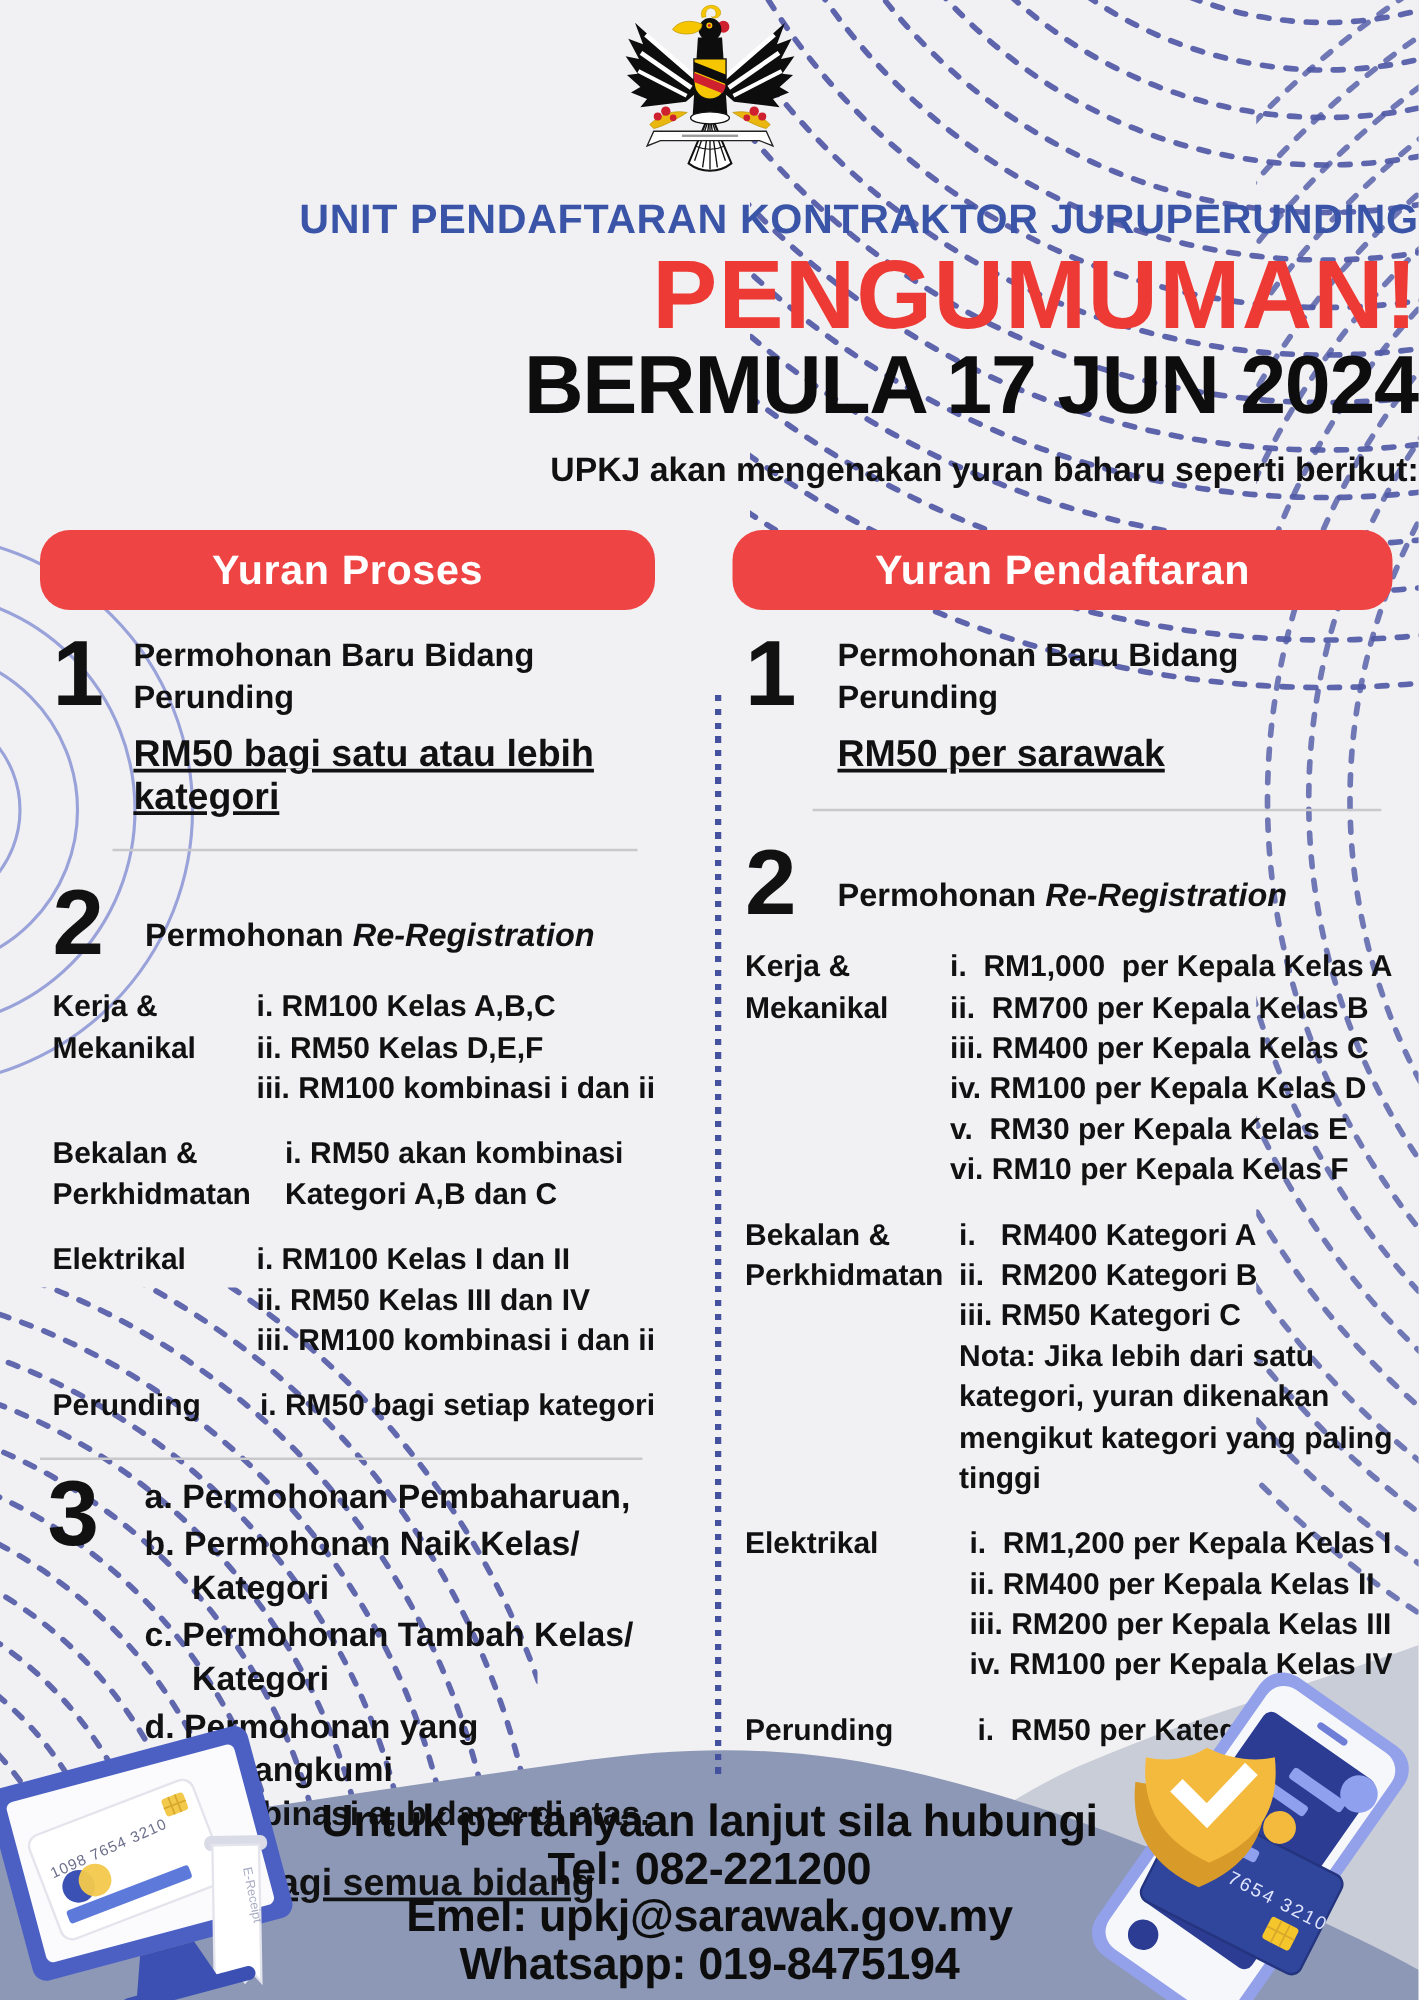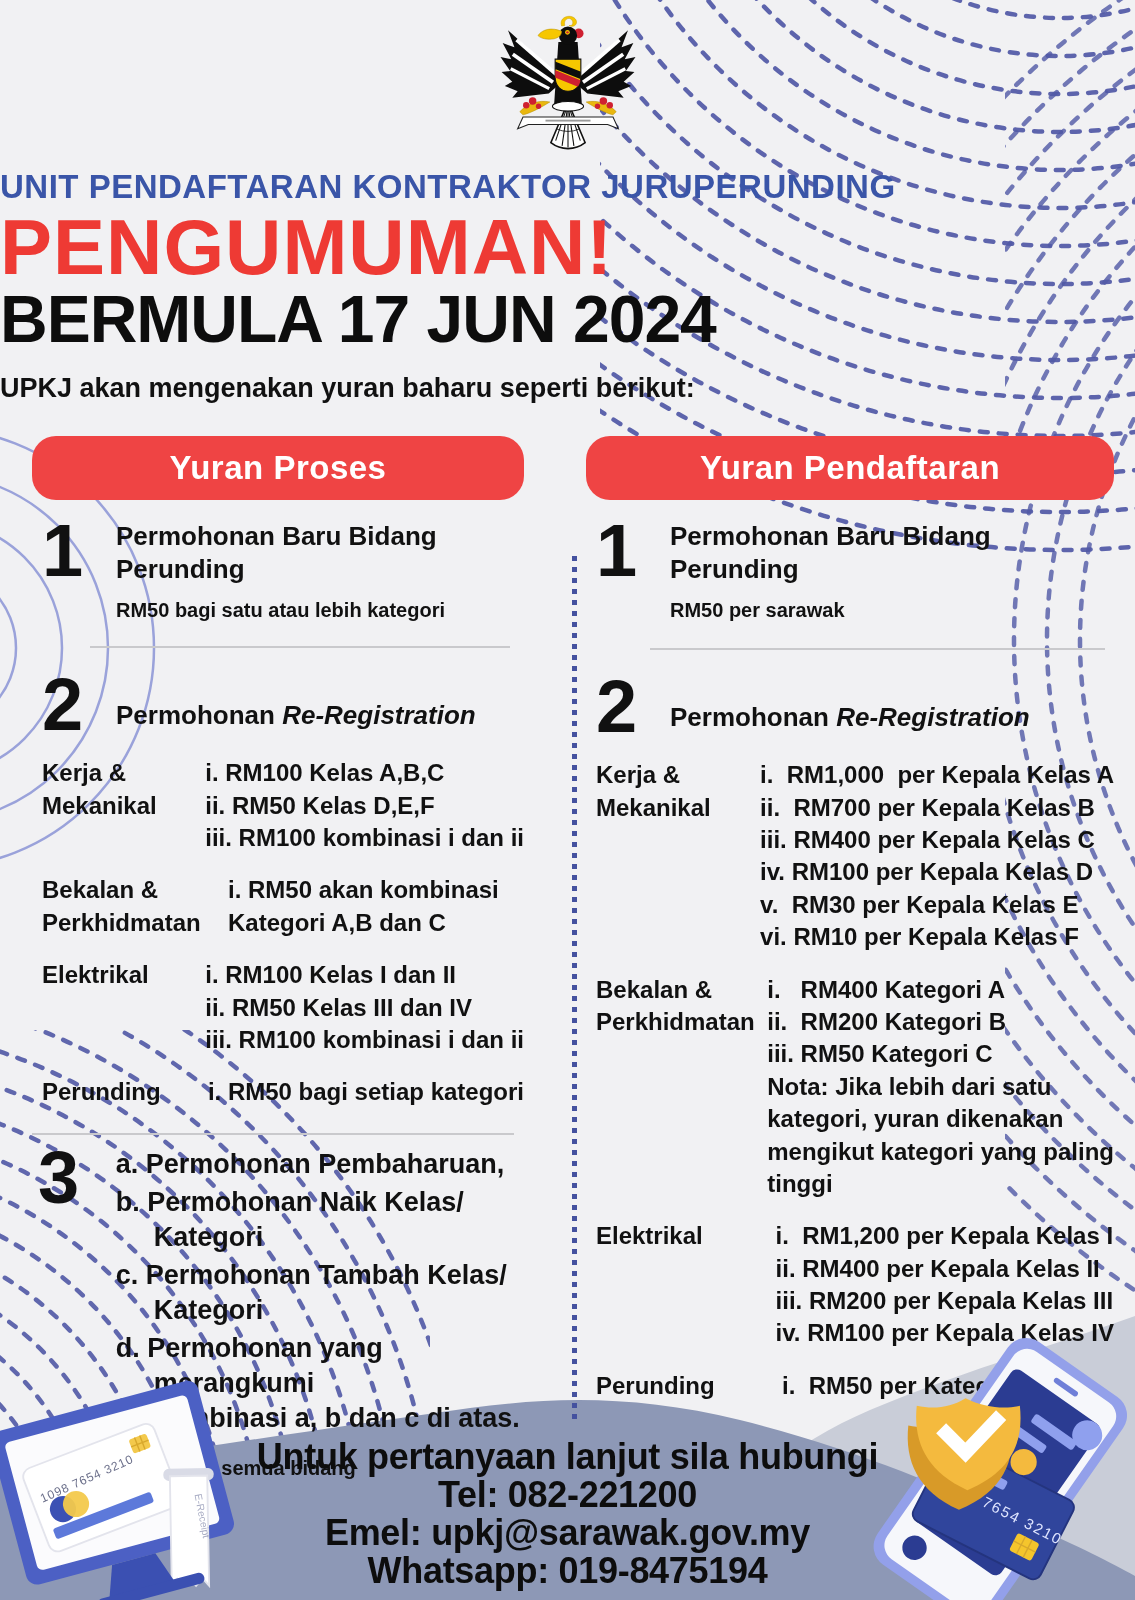--- a/index.html
+++ b/index.html
@@ -14,40 +14,40 @@
     fill:none;stroke:#5159a6;stroke-width:4.5;stroke-dasharray:8 11;stroke-linecap:round;
   }
   #arcs-a{opacity:.92}#arcs-b{opacity:.8}#arcs-c{opacity:.9}
   #rings circle{fill:none;stroke:#9aa2da;stroke-width:2.5;}
   .waves-svg{position:absolute;left:0;bottom:0;z-index:1;}
   .v-divider{
     position:absolute;left:572px;top:556px;width:5px;height:868px;z-index:2;
     background:repeating-linear-gradient(to bottom,#44519f 0 5px,transparent 5px 11px);
   }
   
-  .header{position:relative;z-index:3;text-align:left;padding-top:12px;}
+  .header{position:relative;z-index:3;text-align:right;}
   .crest{display:block;margin:0 auto;}
   .org-title{margin-top:6px;font-size:33px;font-weight:700;letter-spacing:.5px;color:#3a55a8;}
   .announcement{margin-top:2px;font-size:78px;font-weight:800;letter-spacing:1px;color:#ee3a34;line-height:1;}
   .date-line{font-size:66px;font-weight:800;letter-spacing:-1px;color:#0d0d0d;line-height:1.02;}
   .subtitle{margin-top:20px;font-size:27px;font-weight:700;}
   
   .columns{position:relative;z-index:3;display:flex;margin-top:32px;padding-left:32px;}
   .col{width:492px;}
   .col-right{width:528px;margin-left:62px;}
   .col-bar{
     height:64px;border-radius:24px;background:#ef4444;color:#fff;
     display:flex;align-items:center;justify-content:center;
     font-size:33px;font-weight:700;letter-spacing:.5px;
   }
   .sec1{display:flex;margin-top:20px;}
   .num{width:70px;font-size:74px;font-weight:800;line-height:.85;padding-left:10px;box-sizing:border-box;}
   .sec1-body{padding-left:14px;}
   .sec-heading{font-size:26px;font-weight:700;line-height:1.25;max-width:370px;}
-  .fee-note{margin-top:14px;font-size:20px;font-weight:700;}
+  .fee-note{margin-top:14px;font-size:30px;font-weight:700;text-decoration:underline;}
   .divider{height:2px;background:#c9c9cc;border:none;}
   .div-l1{margin:24px 0 0 58px;width:420px;}
   .div-r1{margin:26px 0 0 64px;width:455px;}
   .div-l2{margin:24px 0 0 0;width:482px;}
   .sec2{margin-top:26px;}
   .sec2-head{display:flex;align-items:flex-end;}
   .sec2-head .sec-heading{padding-bottom:6px;padding-left:14px;}
   .it{font-style:italic;}
   .rows{margin-top:14px;}
   .fee-row{display:flex;margin-top:20px;}

